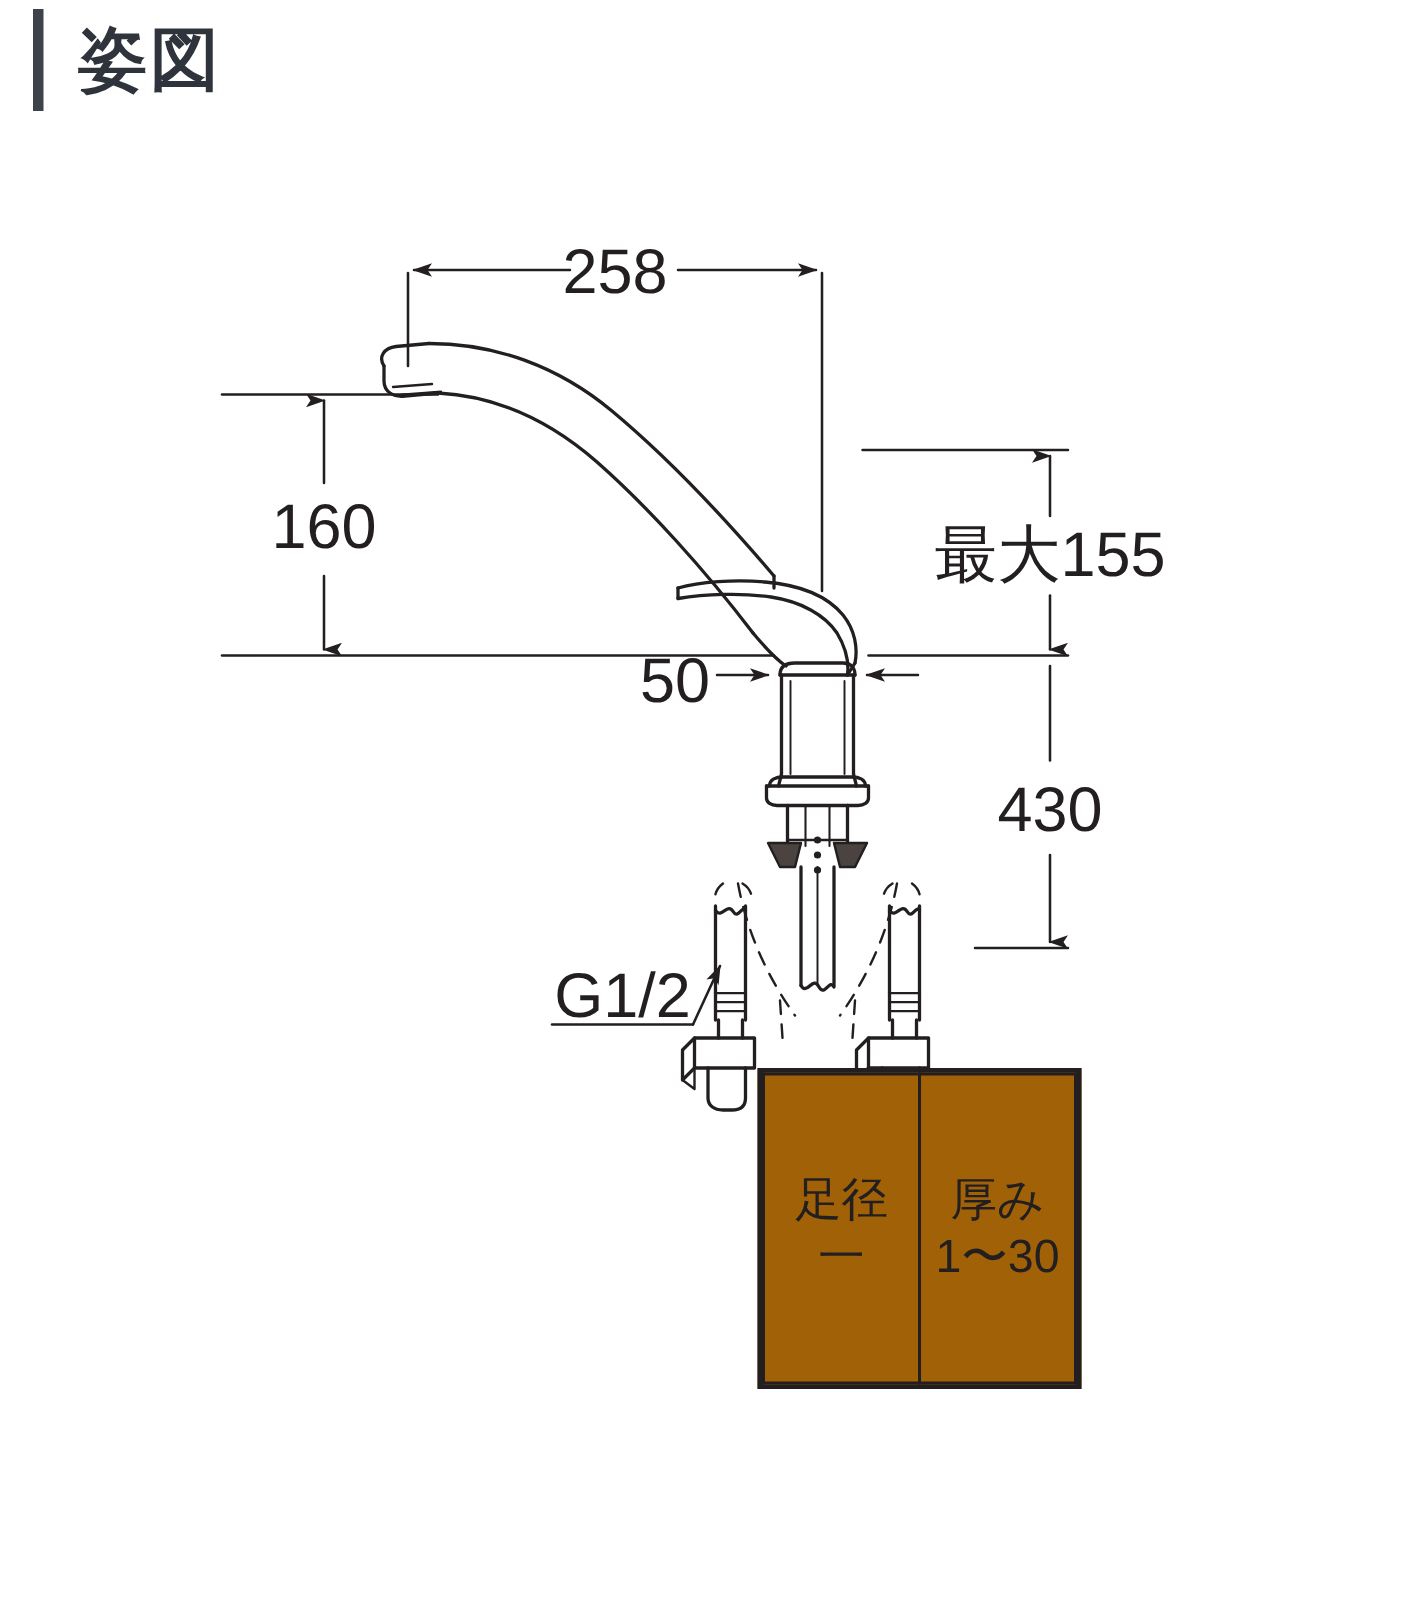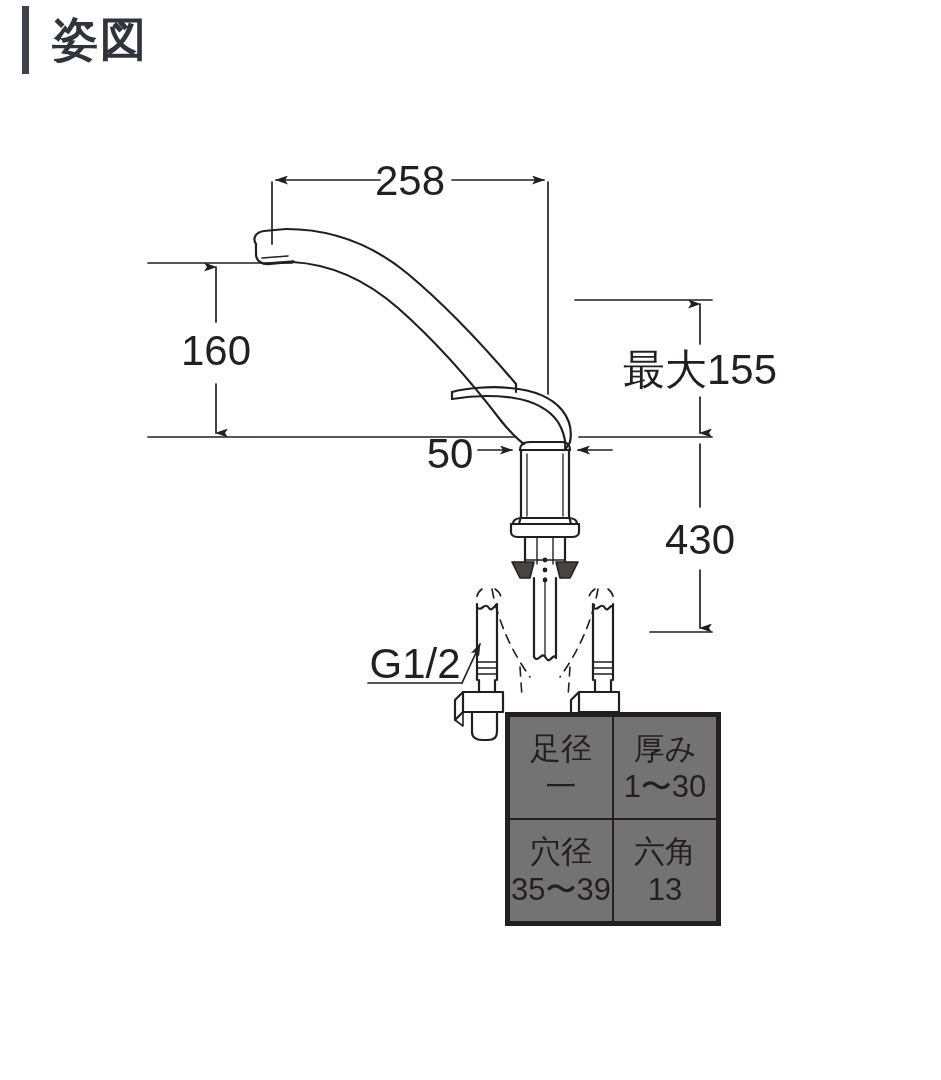--- a/index.html
+++ b/index.html
@@ -29,21 +29,21 @@
   
   .drawing{position:absolute;left:0;top:92px;width:941px;height:988px;}
   .drawing svg{display:block;}
 
   
   .spec-table{
     position:absolute;left:505px;top:712px;
     width:216px;height:214px;
     border:3px solid #231f20;
     box-sizing:border-box;
-    background:#737373;
+    background:#a16207;
   }
   .spec-table table{
     width:100%;height:100%;
     border-collapse:collapse;
     table-layout:fixed;
   }
   .spec-table td{
     border:2px solid #231f20;
     text-align:center;
     vertical-align:middle;
@@ -281,27 +281,17 @@
         <tr>
           <td>
             <span class="spec-cell-label">足径</span>
             <span class="spec-cell-value">一</span>
           </td>
           <td>
             <span class="spec-cell-label">厚み</span>
             <span class="spec-cell-value">1〜30</span>
           </td>
         </tr>
-        <tr>
-          <td>
-            <span class="spec-cell-label">穴径</span>
-            <span class="spec-cell-value">35〜39</span>
-          </td>
-          <td>
-            <span class="spec-cell-label">六角</span>
-            <span class="spec-cell-value">13</span>
-          </td>
-        </tr>
       </tbody>
     </table>
   </div>
 
 </div>
 
 </body></html>

